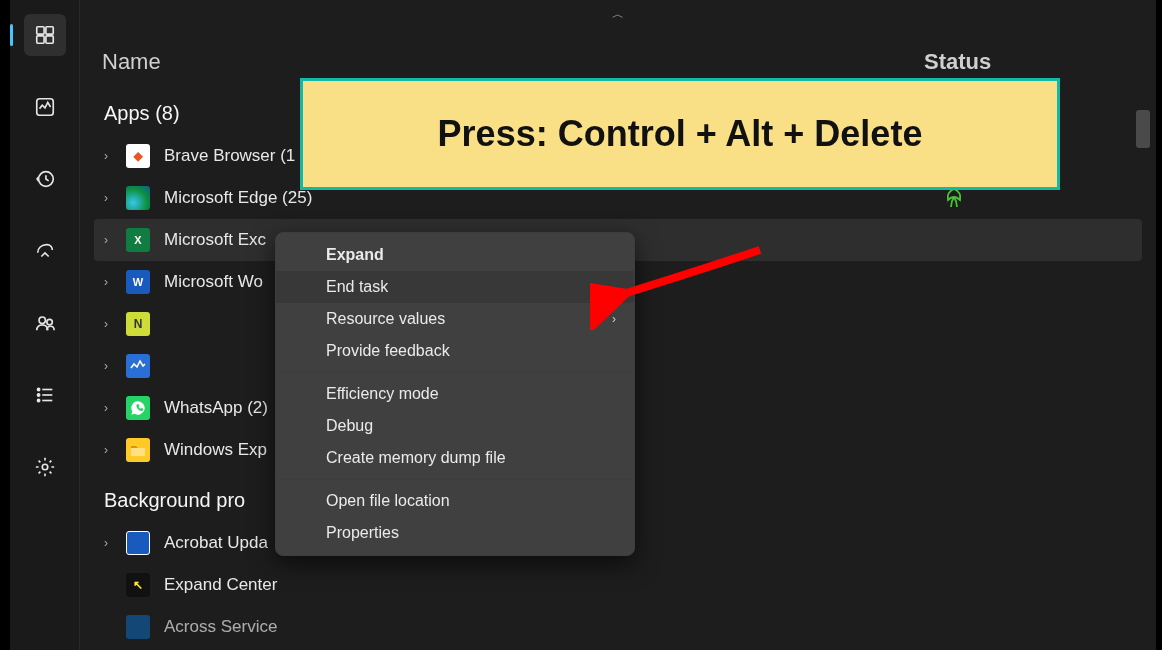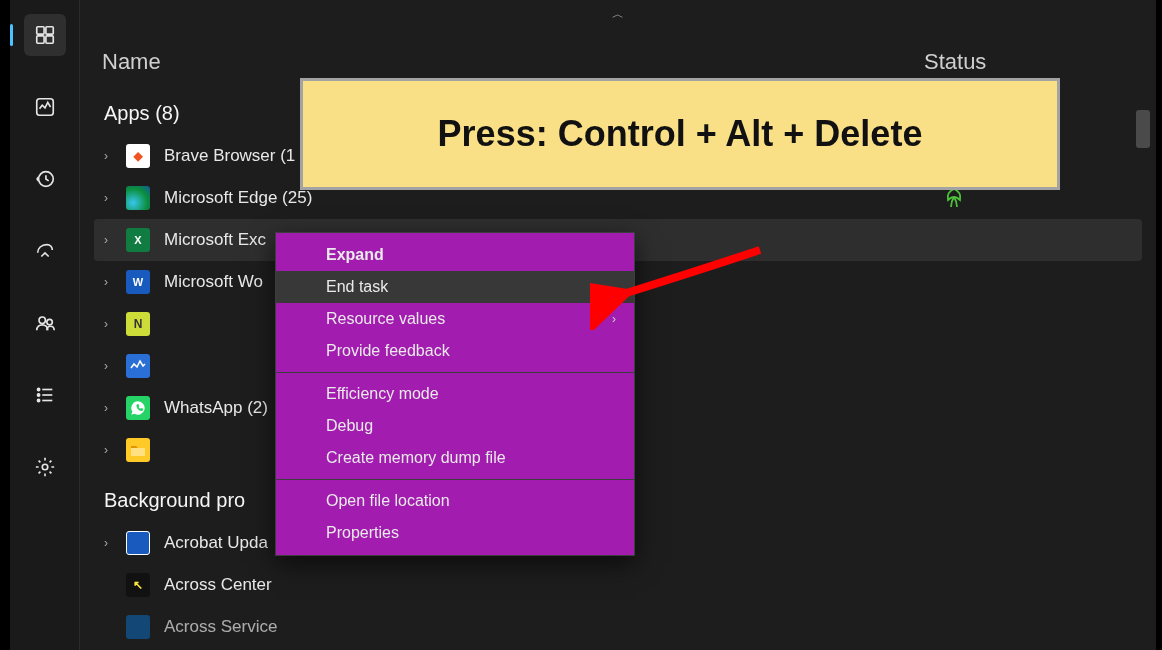--- a/index.html
+++ b/index.html
@@ -74,21 +74,21 @@
   .header-row {
     display: flex;
     padding: 0 22px;
     height: 44px;
     align-items: center;
     margin-top: 40px;
     color: #cfcfcf;
     font-size: 22px;
   }
   .col-name { flex: 1; }
-  .col-status { width: 210px; }
+  .col-status { width: 210px; font-weight: bold; }
   .content {
     padding: 0 14px 0 14px;
   }
   .group-header {
     font-size: 20px;
     color: #f5f5f5;
     padding: 18px 10px 10px 10px;
   }
   .row {
     display: flex;
@@ -153,23 +153,23 @@
     height: 38px;
     background: #4a4a4a;
     border-radius: 3px;
   }
   
   .context-menu {
     position: absolute;
     left: 275px;
     top: 232px;
     width: 360px;
-    background: #a21caf;
+    background: #404040;
     border: 1px solid #3d3d3d;
-    border-radius: 0;
+    border-radius: 8px;
     padding: 6px 0;
     box-shadow: 0 8px 24px rgba(0,0,0,0.6);
     z-index: 20;
   }
   .menu-item {
     padding: 7px 50px 7px 50px;
     font-size: 16px;
     color: #eaeaea;
     cursor: pointer;
     position: relative;
@@ -190,21 +190,21 @@
     margin: 5px 0;
   }
   
   .annotation {
     position: absolute;
     left: 300px;
     top: 78px;
     width: 760px;
     height: 112px;
     background: #f9df85;
-    border: 3px solid #a3a3a3;
+    border: 3px solid #14b8a6;
     display: flex;
     align-items: center;
     justify-content: center;
     z-index: 30;
     color: #111;
     font-weight: 700;
     font-size: 36px;
   }
   
   .arrow-svg {
@@ -346,34 +346,35 @@
       </div>
 
       <div class="row">
         <span class="chev">›</span>
         <span class="app-icon ico-explorer">
           <svg width="16" height="16" viewBox="0 0 16 16" fill="#e29300">
               <path d="M1 4h5l2 2h7v8H1z"></path>
               <rect x="1" y="6" width="14" height="8" fill="#ffe082"></rect>
             </svg>
         </span>
+        <span class="row-label">Windows Exp</span>
       </div>
 
       <div class="group-header">Background pro</div>
 
       <div class="row">
         <span class="chev">›</span>
         <span class="app-icon ico-acrobat"></span>
         <span class="row-label">Acrobat Upda</span>
       </div>
 
       <div class="row">
         <span class="chev"></span>
         <span class="app-icon ico-across1">↖</span>
-        <span class="row-label">Across Center</span>
+        <span class="row-label">Expand Center</span>
       </div>
 
       <div class="row" style="opacity:.7">
         <span class="chev"></span>
         <span class="app-icon ico-across2"></span>
         <span class="row-label">Across Service</span>
       </div>
     </div>
 
     <div class="scrollbar-track"></div>

